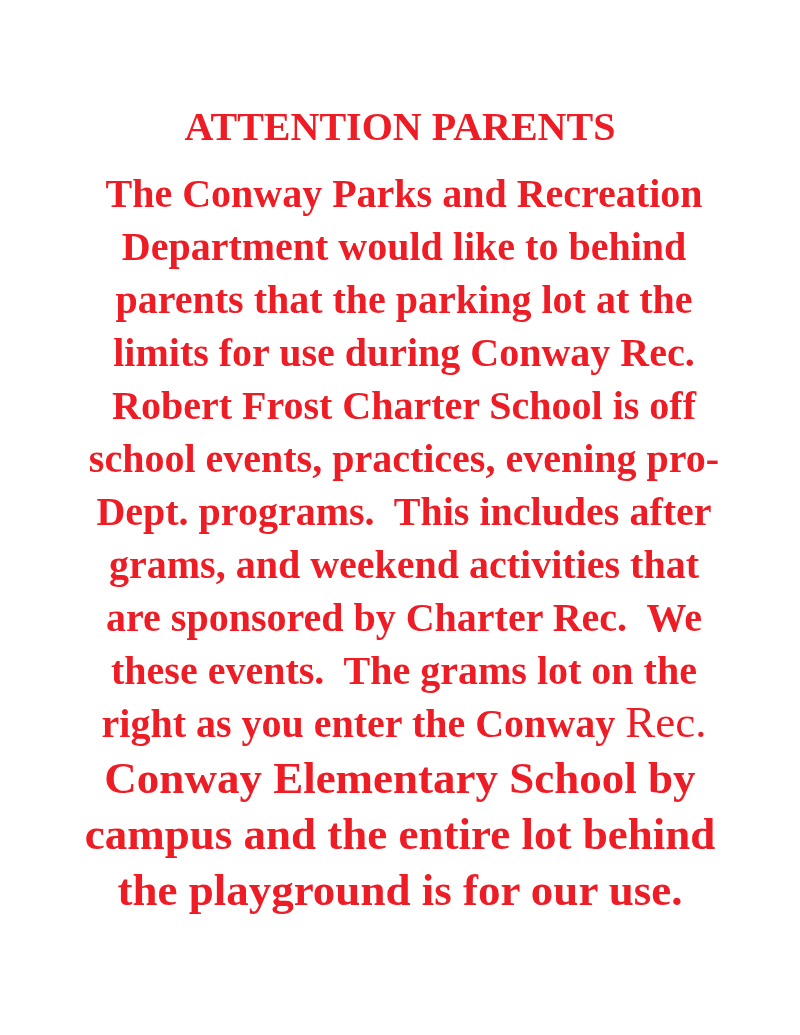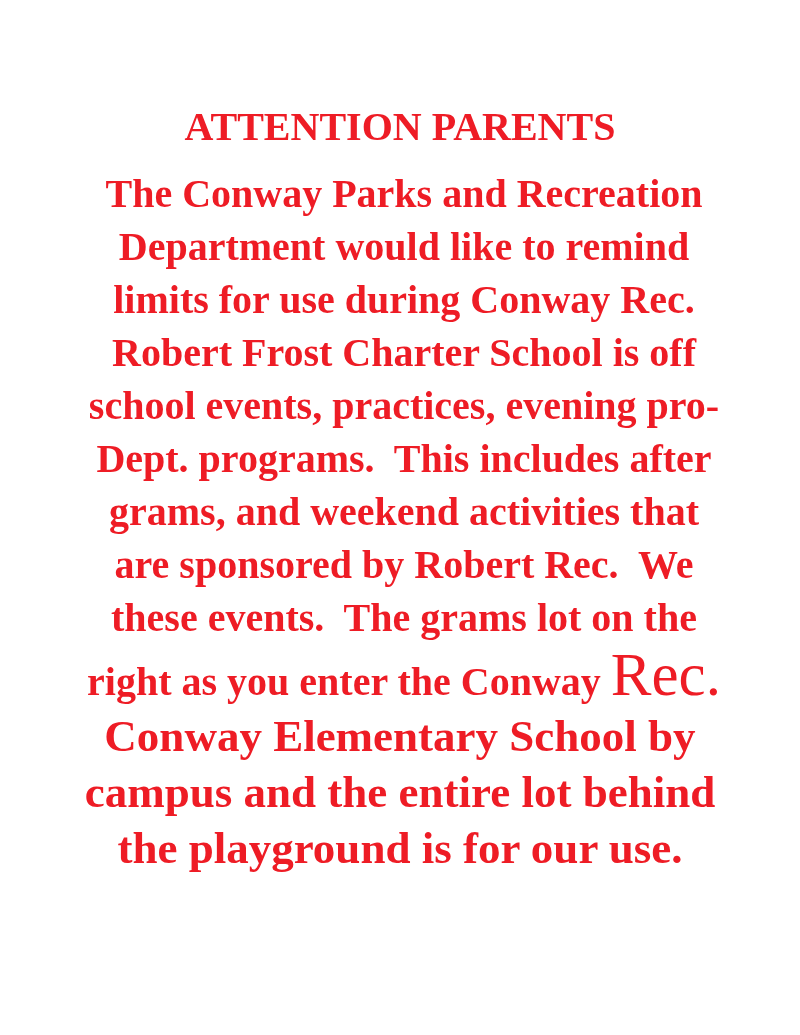--- a/index.html
+++ b/index.html
@@ -35,41 +35,42 @@
     line-height: 53px;
     font-weight: bold;
     margin-left: 8px;
   }
   .line.large {
     font-size: 45px;
     line-height: 56px;
     font-weight: bold;
   }
   .rec-emphasis {
-    font-size: 61px;
+    font-size: 45px;
     line-height: 1;
     font-weight: normal;
   }
 </style>
 </head>
 <body>
 
 <div class="page">
   <div class="content">
 
     <h1 class="title">ATTENTION PARENTS</h1>
 
     <div class="line body">The Conway Parks and Recreation</div>
-    <div class="line body">Department would like to remind</div>
+    <div class="line body">Department would like to behind</div>
+    <div class="line body">parents that the parking lot at the</div>
     <div class="line body">limits for use during Conway Rec.</div>
     <div class="line body">Robert Frost Charter School is off</div>
     <div class="line body">school events, practices, evening pro-</div>
     <div class="line body">Dept. programs.  This includes after</div>
     <div class="line body">grams, and weekend activities that</div>
-    <div class="line body">are sponsored by Robert Rec.  We</div>
+    <div class="line body">are sponsored by Charter Rec.  We</div>
     <div class="line body">these events.  The grams lot on the</div>
 
     <div class="line body"><span>right as you enter the Conway </span><span class="rec-emphasis">Rec.</span></div>
 
     <div class="line large">Conway Elementary School by</div>
     <div class="line large">campus and the entire lot behind</div>
     <div class="line large">the playground is for our use.</div>
 
   </div>
 </div>

